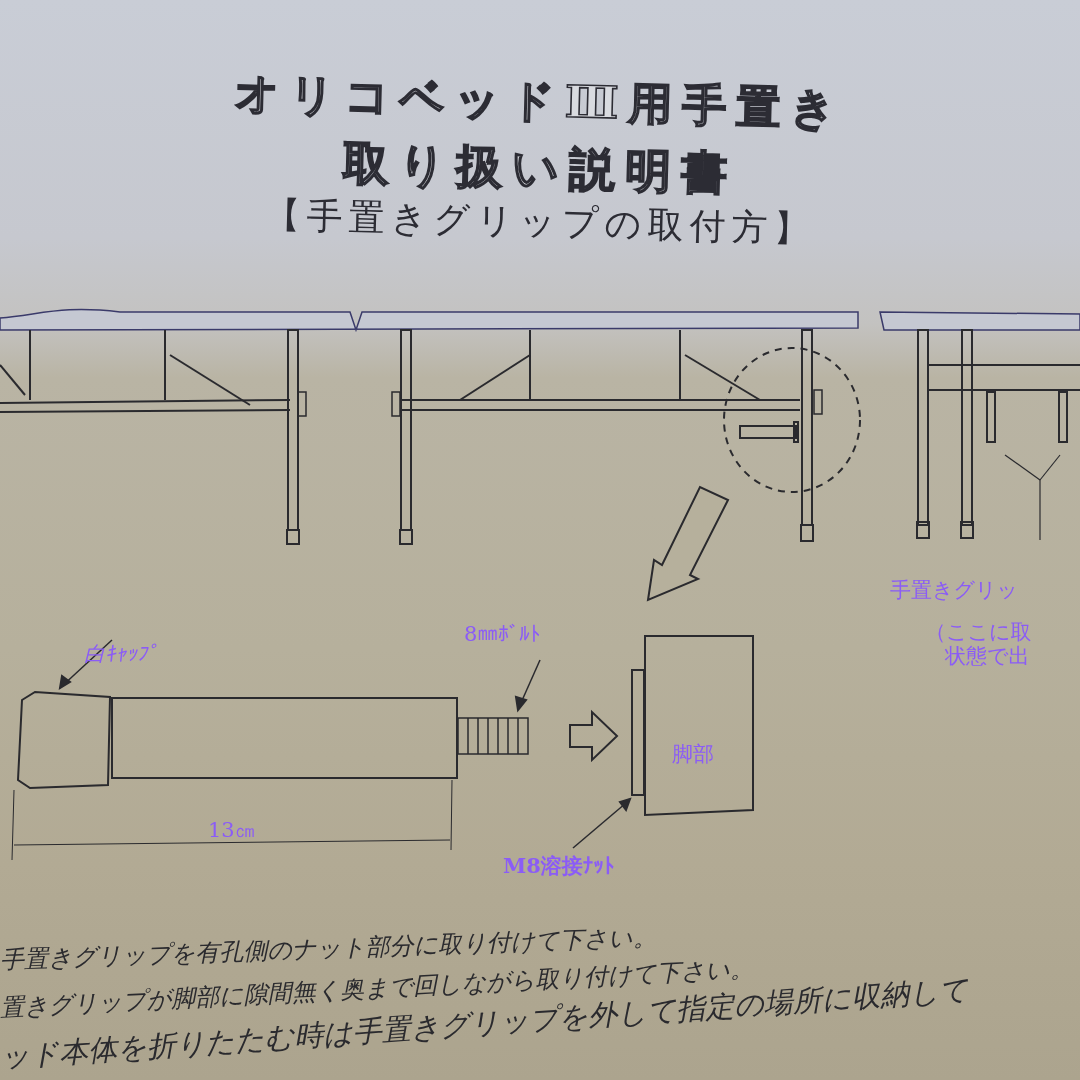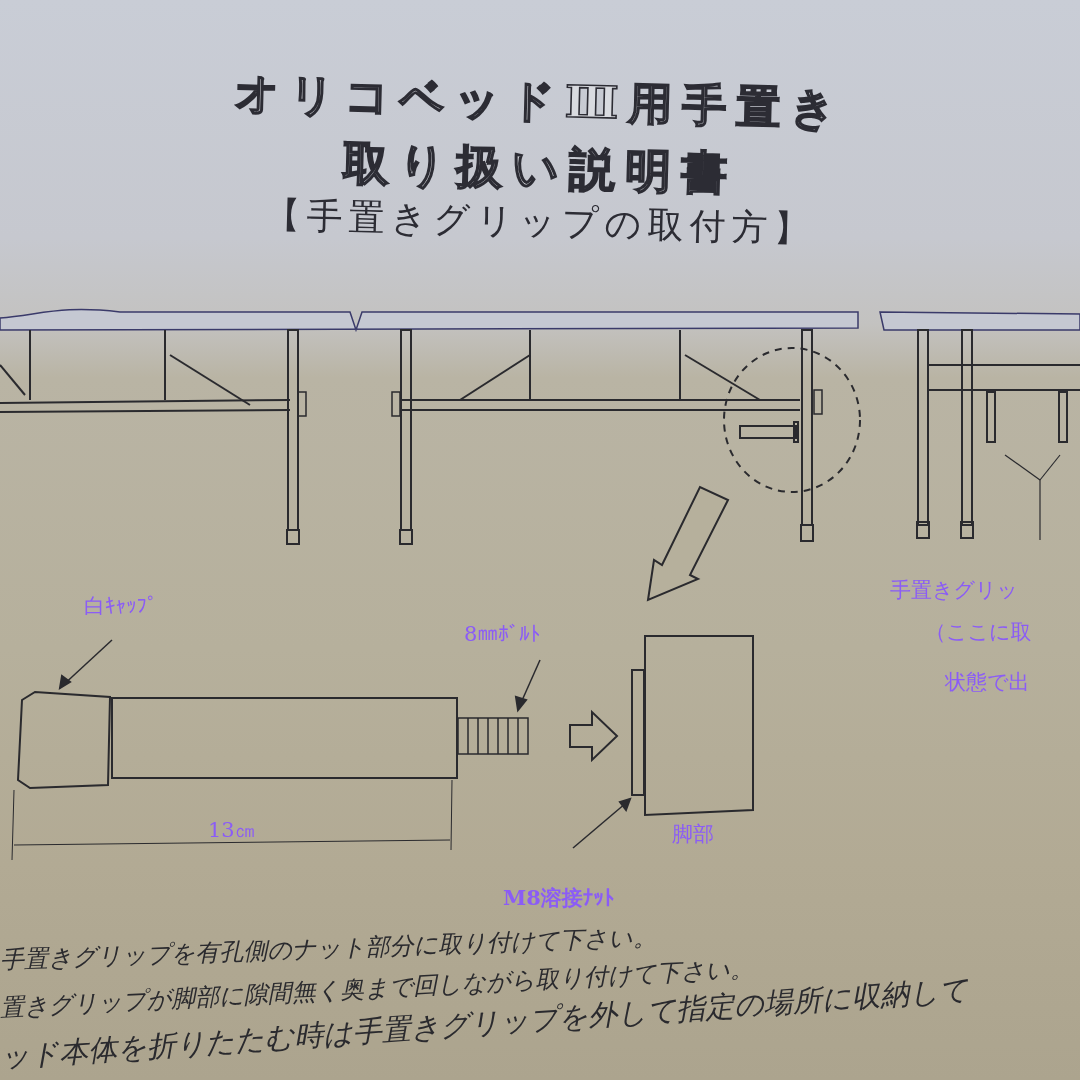--- a/index.html
+++ b/index.html
@@ -106,25 +106,25 @@
 
   <path d="M570,725 L592,725 L592,712 L617,736 L592,760 L592,747 L570,747 Z"></path>
 
   <rect x="632" y="670" width="12" height="125"></rect>
   <path d="M645,636 L753,636 L753,810 L645,815 Z"></path>
 
   <line x1="573" y1="848" x2="626" y2="803" stroke-width="1.5"></line>
   <path d="M630,799 L620,802 L626,810 Z" fill="#2a2a2e"></path>
 </svg>
 
-<div class="abs lbl" style="left:84px;top:592px;">白ｷｬｯﾌﾟ</div>
+<div class="abs lbl" style="left:84px;top:640px;font-style:italic;">白ｷｬｯﾌﾟ</div>
 <div class="abs lbl" style="left:464px;top:622px;">8㎜ﾎﾞﾙﾄ</div>
 <div class="abs lbl" style="left:208px;top:816px;">13㎝</div>
-<div class="abs lbl" style="left:672px;top:820px;">脚部</div>
-<div class="abs lbl" style="left:503px;top:852px;font-weight:bold;margin-top:32px;">M8溶接ﾅｯﾄ</div>
+<div class="abs lbl" style="left:672px;top:740px;">脚部</div>
+<div class="abs lbl" style="left:503px;top:852px;font-weight:bold;">M8溶接ﾅｯﾄ</div>
 
 <div class="abs lbl" style="left:890px;top:576px;">手置きグリッ</div>
 <div class="abs lbl" style="left:925px;top:618px;">（ここに取</div>
-<div class="abs lbl" style="left:945px;top:668px;">状態で出</div>
+<div class="abs lbl" style="left:945px;top:642px;">状態で出</div>
 
 <div class="abs inst" style="left:0;top:944px;transform:rotate(-2deg);transform-origin:left;">手置きグリップを有孔側のナット部分に取り付けて下さい。</div>
 <div class="abs inst" style="left:0;top:992px;transform:rotate(-3deg);transform-origin:left;">置きグリップが脚部に隙間無く奥まで回しながら取り付けて下さい。</div>
 <div class="abs inst" style="left:0;top:1038px;font-size:29px;transform:rotate(-4deg);transform-origin:left;">ッド本体を折りたたむ時は手置きグリップを外して指定の場所に収納して</div>
 
 </body></html>

